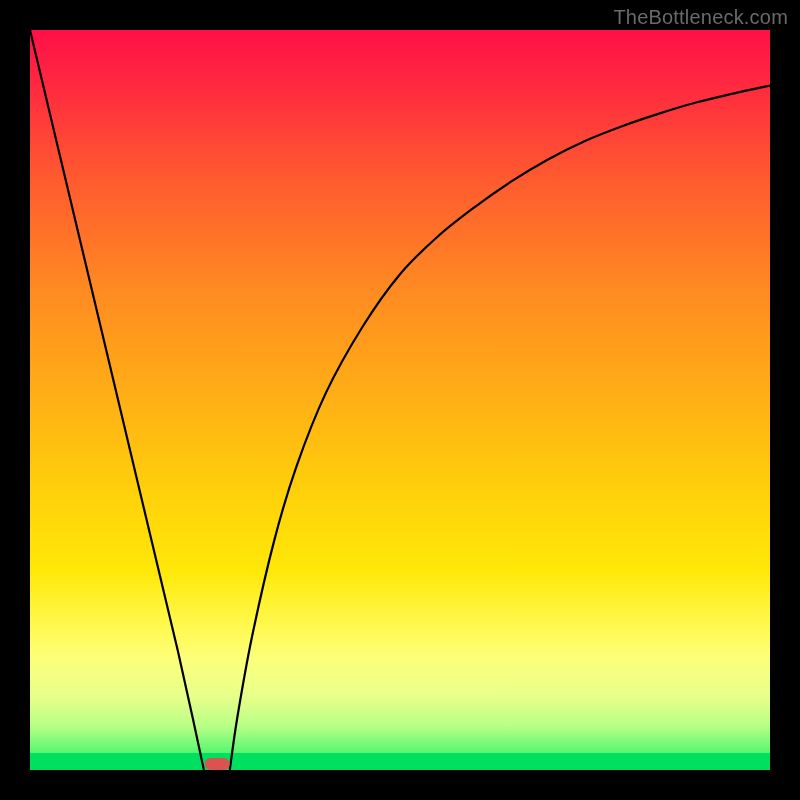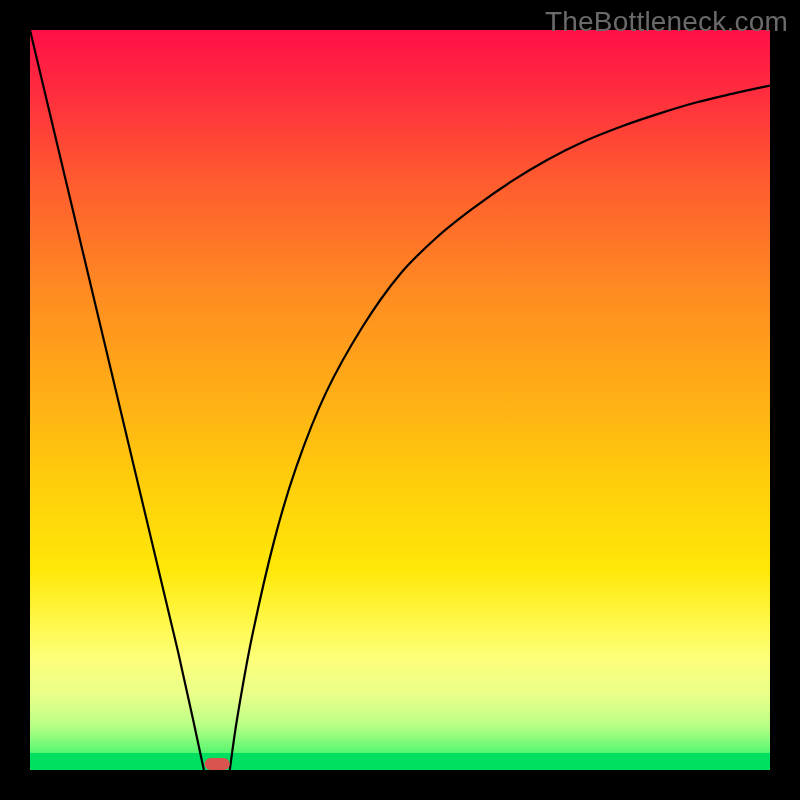--- a/index.html
+++ b/index.html
@@ -23,21 +23,21 @@
     left: 30px;
     top: 30px;
     width: 740px;
     height: 740px;
     
   }
   .watermark {
     position: absolute;
     top: 6px;
     right: 12px;
-    font-size: 28px;
+    font-size: 20px;
     font-weight: 500;
     color: #6a6a6a;
     letter-spacing: 0.2px;
     font-family: Arial, sans-serif;
   }
   svg { display: block; }
 </style>
 </head>
 <body>
 

